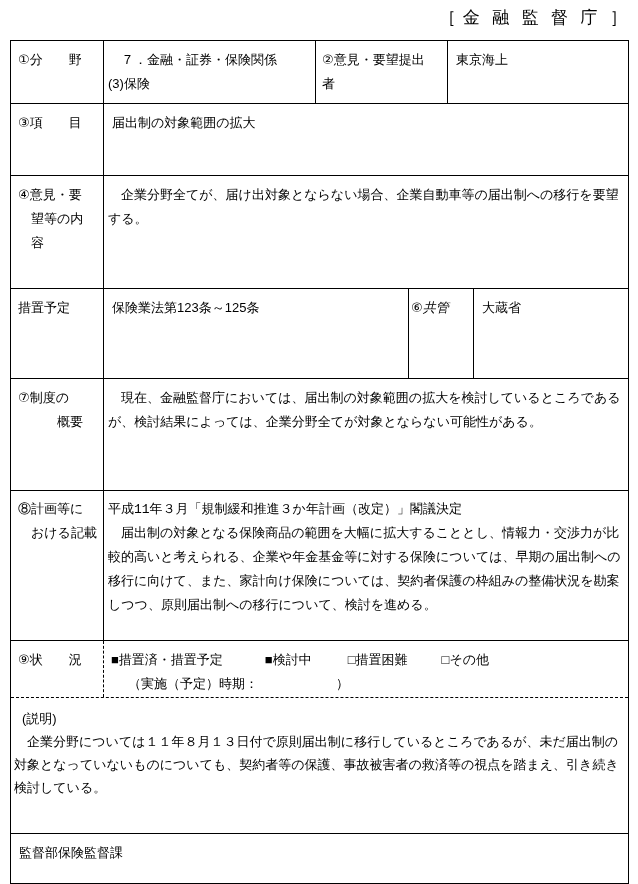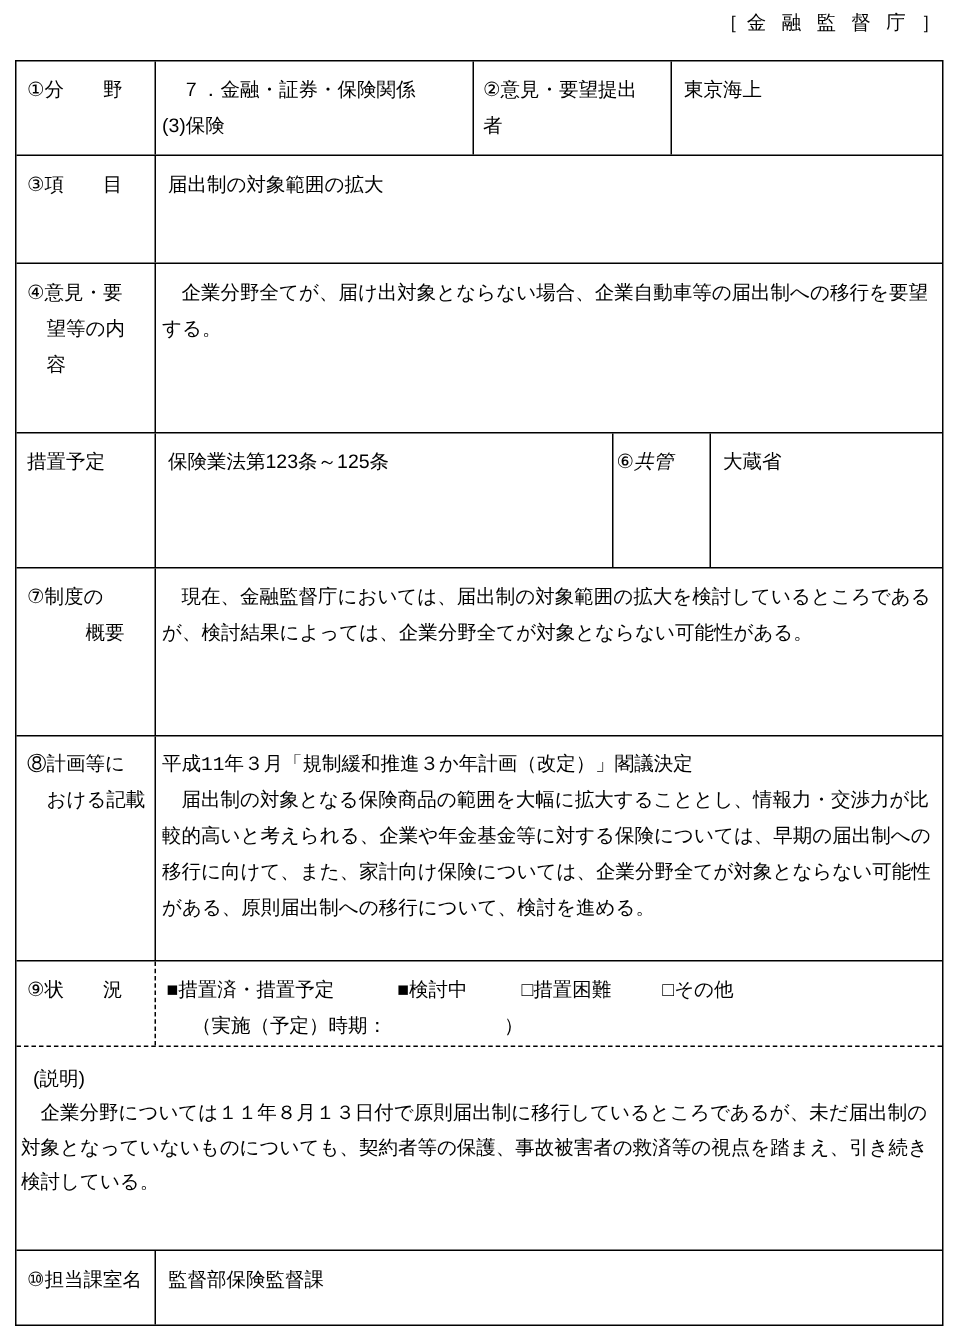--- a/index.html
+++ b/index.html
@@ -6,21 +6,21 @@
   html, body { background: #ffffff; }
   body {
     width: 638px; height: 884px;
     position: relative;
     font-family: "Liberation Sans", "DejaVu Sans", sans-serif;
     font-size: 13px; color: #000000;
   }
   .agency-header {
     position: absolute; top: 6px; left: 0; right: 10px;
     text-align: right;
-    font-size: 13px;
+    font-size: 17px;
     letter-spacing: 1px;
     white-space: pre;
   }
   .form-table {
     position: absolute; left: 10px; top: 40px;
     width: 619px; height: 844px;
     border: 1px solid #000000;
     display: flex; flex-direction: column;
     background: #ffffff;
   }
@@ -99,36 +99,35 @@
   <div class="trow r5">
     <div class="cell bordered label-col">⑦制度の
 　　　概要</div>
     <div class="cell val val-para">　現在、金融監督庁においては、届出制の対象範囲の拡大を検討しているところであるが、検討結果によっては、企業分野全てが対象とならない可能性がある。</div>
   </div>
 
   <div class="trow r6">
     <div class="cell bordered label-col">⑧計画等に
 　おける記載</div>
     <div class="cell val val-para">平成11年３月「規制緩和推進３か年計画（改定）」閣議決定
-　届出制の対象となる保険商品の範囲を大幅に拡大することとし、情報力・交渉力が比較的高いと考えられる、企業や年金基金等に対する保険については、早期の届出制への移行に向けて、また、家計向け保険については、企業分野全てが対象とならない可能性がある、原則届出制への移行について、検討を進める。</div>
+　届出制の対象となる保険商品の範囲を大幅に拡大することとし、情報力・交渉力が比較的高いと考えられる、企業や年金基金等に対する保険については、早期の届出制への移行に向けて、また、家計向け保険については、契約者保護の枠組みの整備状況を勘案しつつ、原則届出制への移行について、検討を進める。</div>
   </div>
 
   <div class="trow r7 dashed-bottom">
     <div class="cell dashed-border label-col">⑨状　　況</div>
     <div class="cell val status-cell">
       <div class="status-line">
         <span class="opt opt-gap-a"><span>■</span><span>措置済・措置予定</span></span><span class="opt opt-gap-b"><span>■</span><span>検討中</span></span><span class="opt opt-gap-c"><span>□</span><span>措置困難</span></span><span class="opt"><span>□</span><span>その他</span></span>
       </div>
       <div class="period-line">　（実施（予定）時期：　　　　　　）</div>
     </div>
   </div>
 
   <div class="trow rexp">
     <div class="cell val exp-cell"><span class="exp-heading">(説明)</span><span>
 </span><span>　企業分野については１１年８月１３日付で原則届出制に移行しているところであるが、未だ届出制の対象となっていないものについても、契約者等の保護、事故被害者の救済等の視点を踏まえ、引き続き検討している。</span></div>
   </div>
 
   <div class="trow r8 last">
-    <div class="cell bordered label-col">⑩担当課室名</div>
     <div class="cell val val-single">監督部保険監督課</div>
   </div>
 
 </div>
 
 </body></html>

